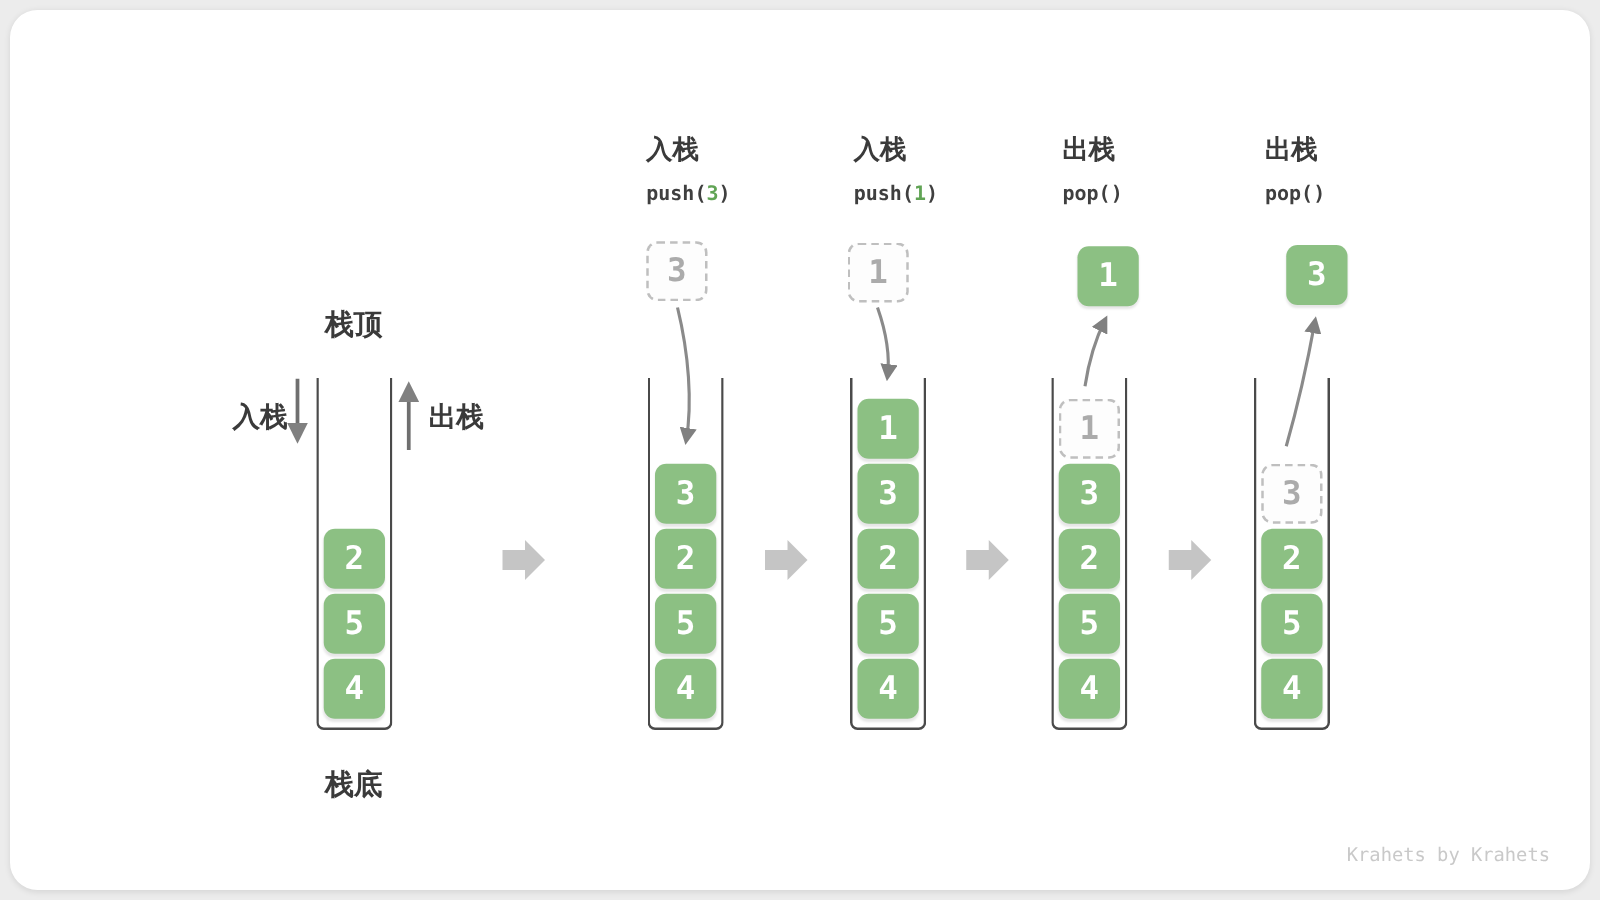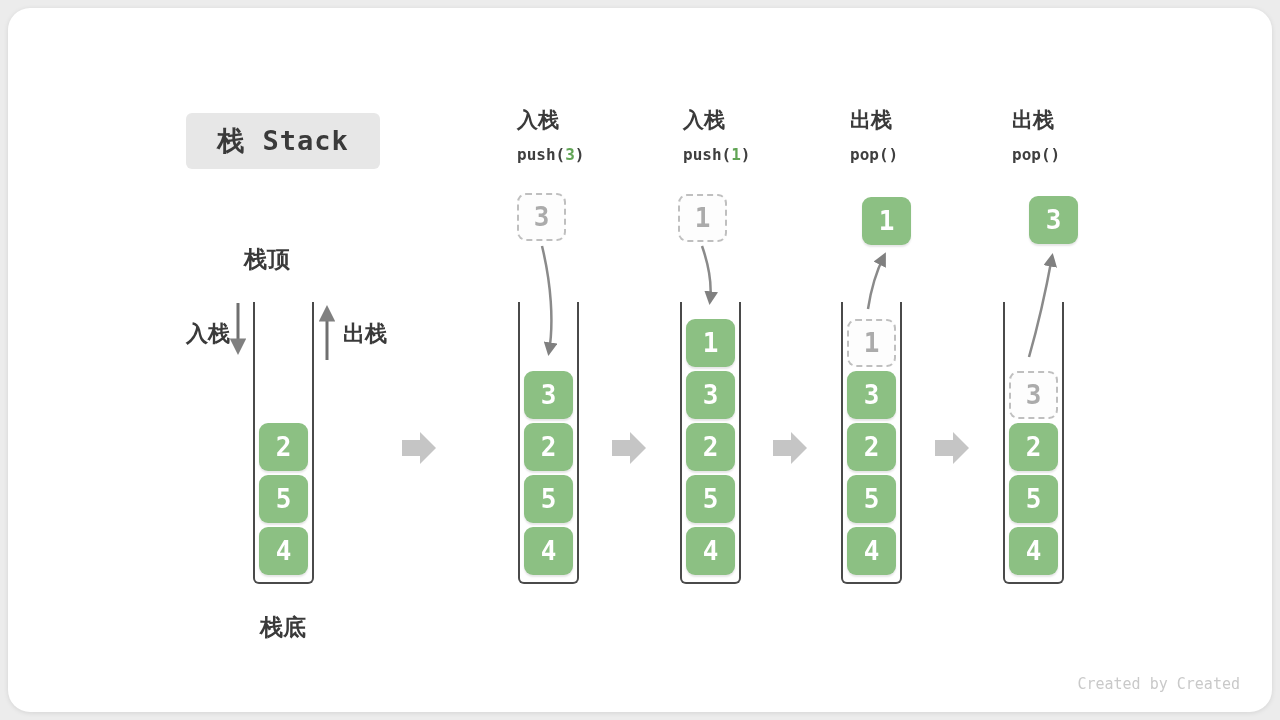--- a/index.html
+++ b/index.html
@@ -26,28 +26,25 @@
   .float-box{z-index:4;}
   .footer{right:40px;top:675px;font-family:"DejaVu Sans Mono",monospace;font-size:15px;color:#c9c9c9;z-index:4;}
   svg.overlay{position:absolute;left:0;top:0;z-index:3;pointer-events:none;}
 </style>
 </head>
 <body>
 
 <div class="canvas">
   <div class="card"></div>
 
-  <div class="abs title-box">
-    <span class="title-text">栈 Stack</span>
-  </div>
-  <div class="abs cn-label" style="left:224px;top:244px;width:86px;text-align:center;">栈顶</div>
+  <div class="abs cn-label" style="left:240px;top:244px;width:86px;text-align:center;">栈顶</div>
   <div class="abs cn-label" style="left:240px;top:612px;width:86px;text-align:center;">栈底</div>
   <div class="abs cn-label" style="left:150px;top:319px;width:80px;text-align:right;font-size:22px;">入栈</div>
   <div class="abs cn-label" style="left:343px;top:319px;width:80px;text-align:left;font-size:22px;">出栈</div>
-  <div class="abs footer">Created by Created</div>
+  <div class="abs footer">Krahets by Krahets</div>
 
   <svg class="overlay" width="1280" height="720">
     <defs>
       <marker id="ah" viewBox="0 0 10 10" refX="7" refY="5" markerWidth="5.5" markerHeight="5.5" orient="auto-start-reverse">
         <path d="M0,0 L10,5 L0,10 z" fill="#808080"></path>
       </marker>
     </defs>
 
     <path d="M238,303 L238,350" stroke="#6f6f6f" stroke-width="3" fill="none" marker-end="url(#ah)"></path>
     <path d="M327,360 L327,310" stroke="#6f6f6f" stroke-width="3" fill="none" marker-end="url(#ah)"></path>

